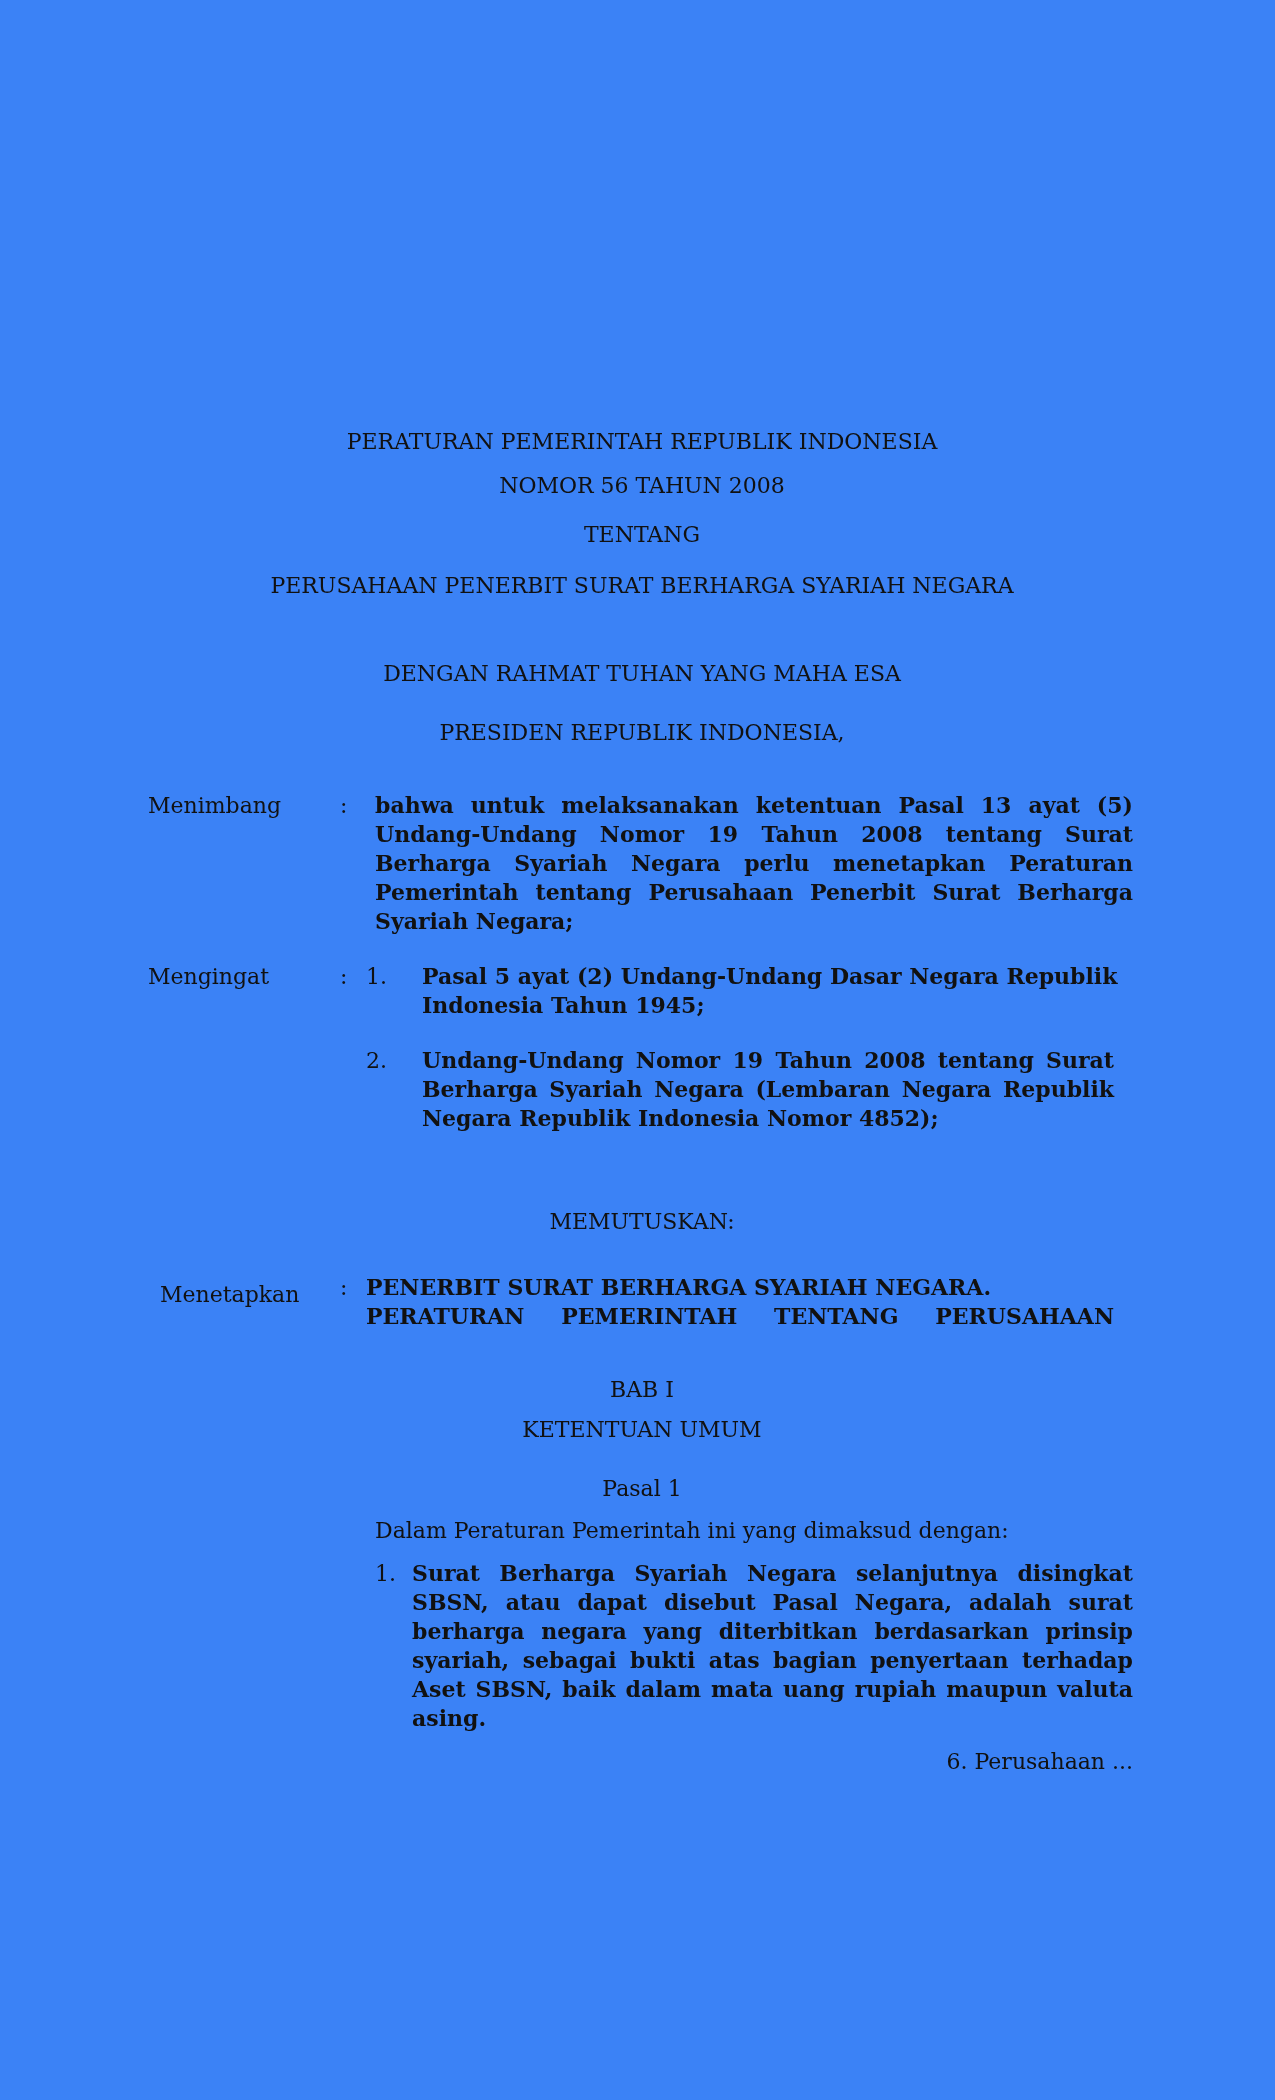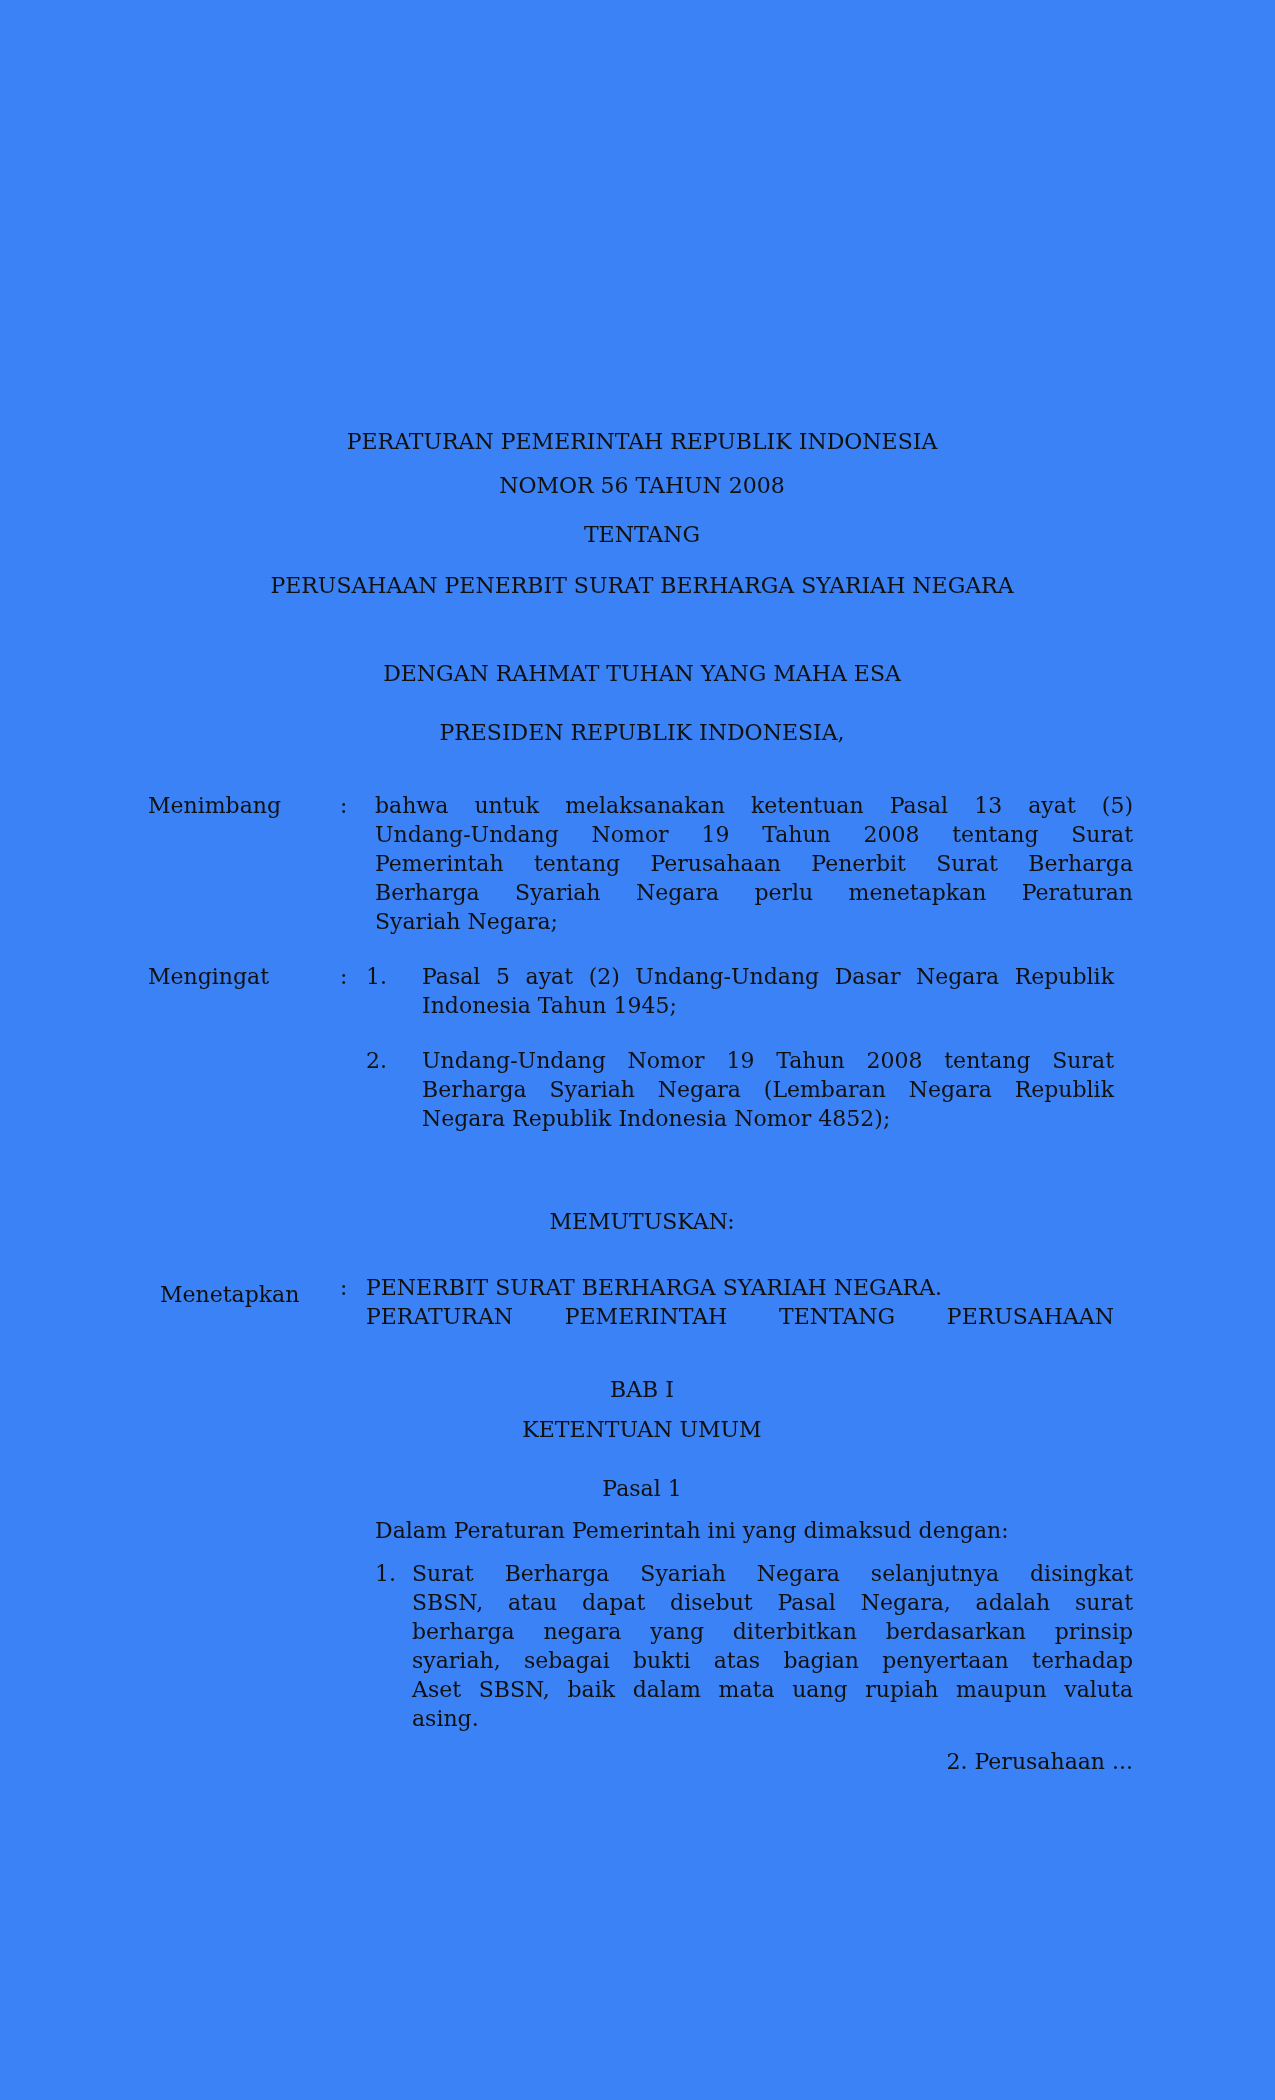--- a/index.html
+++ b/index.html
@@ -8,21 +8,21 @@
     background: #ffffff; color: #111111;
     font-family: "DejaVu Serif", serif;
     font-size: 22px;
   }
   .page { position: absolute; left: 0; top: 0; width: 1275px; height: 2100px; background: #3b82f6; }
   .center-line {
     position: absolute; left: 0; width: 1284px; text-align: center;
     white-space: nowrap; line-height: 29px; height: 29px;
   }
   .abs { position: absolute; white-space: nowrap; line-height: 29px; }
-  .block { position: absolute; }
+  .block { position: absolute; font-weight: bold; }
   .jline {
     display: block; height: 29px; line-height: 29px; white-space: nowrap;
     text-align: justify; text-align-last: justify;
   }
   .jline.last { text-align: left; text-align-last: left; }
   .right { text-align: right; }
 </style>
 </head>
 <body>
 
@@ -34,22 +34,22 @@
   <div class="center-line" style="top:571px">PERUSAHAAN PENERBIT SURAT BERHARGA SYARIAH NEGARA</div>
   <div class="center-line" style="top:659px">DENGAN RAHMAT TUHAN YANG MAHA ESA</div>
   <div class="center-line" style="top:718px">PRESIDEN REPUBLIK INDONESIA,</div>
 
   <div>
     <div class="abs" style="left:148px; top:791px">Menimbang</div>
     <div class="abs" style="left:340px; top:791px">:</div>
     <div class="block" style="left:375px; top:791px; width:758px">
       <span class="jline">bahwa untuk melaksanakan ketentuan Pasal 13 ayat (5)</span>
       <span class="jline">Undang-Undang Nomor 19 Tahun 2008 tentang Surat</span>
+      <span class="jline">Berharga Syariah Negara perlu menetapkan Peraturan</span>
       <span class="jline">Pemerintah tentang Perusahaan Penerbit Surat Berharga</span>
-      <span class="jline">Berharga Syariah Negara perlu menetapkan Peraturan</span>
       <span class="jline last">Syariah Negara;</span>
     </div>
   </div>
 
   <div>
     <div class="abs" style="left:148px; top:962px">Mengingat</div>
     <div class="abs" style="left:340px; top:962px">:</div>
 
     <div class="abs" style="left:366px; top:962px">1.</div>
     <div class="block" style="left:422px; top:962px; width:692px">
@@ -85,15 +85,15 @@
   <div class="abs" style="left:375px; top:1559px">1.</div>
   <div class="block" style="left:412px; top:1559px; width:721px">
     <span class="jline">Surat Berharga Syariah Negara selanjutnya disingkat</span>
     <span class="jline">SBSN, atau dapat disebut Pasal Negara, adalah surat</span>
     <span class="jline">berharga negara yang diterbitkan berdasarkan prinsip</span>
     <span class="jline">syariah, sebagai bukti atas bagian penyertaan terhadap</span>
     <span class="jline">Aset SBSN, baik dalam mata uang rupiah maupun valuta</span>
     <span class="jline last">asing.</span>
   </div>
 
-  <div class="abs right" style="left:833px; top:1747px; width:300px">2. Perusahaan ...</div>
+  <div class="abs right" style="left:833px; top:1747px; width:300px">6. Perusahaan ...</div>
 
 </div>
 
 </body></html>

